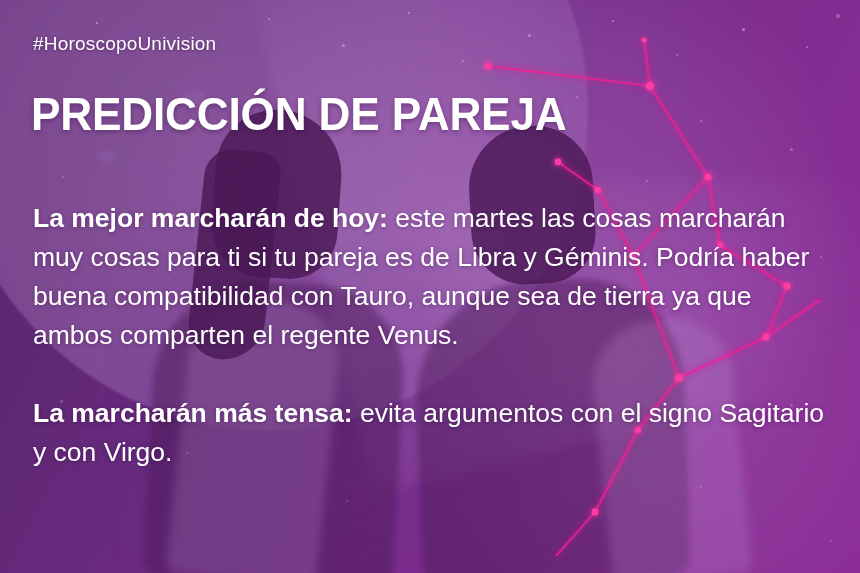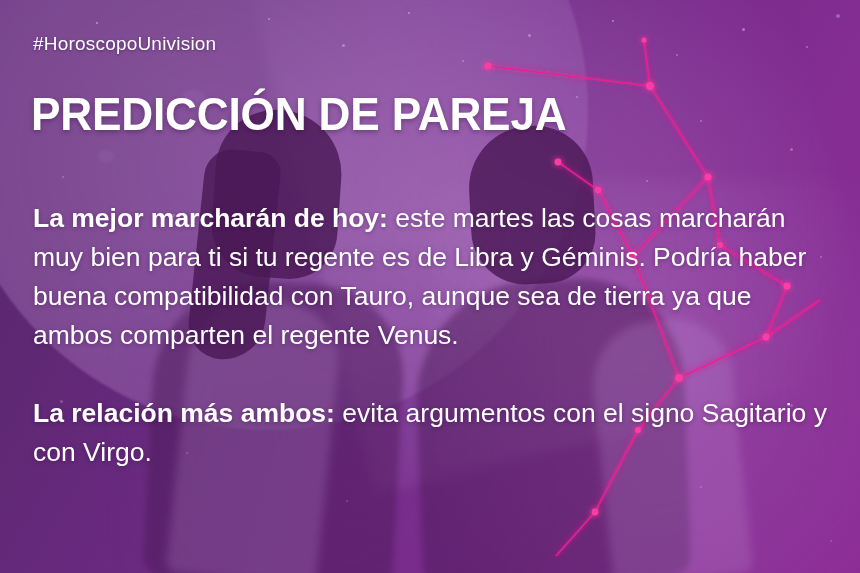--- a/index.html
+++ b/index.html
@@ -334,21 +334,21 @@
   </div>
 
   <div class="content">
 
     <div class="hashtag">#HoroscopoUnivision</div>
 
     <h1 class="headline">PREDICCIÓN DE PAREJA</h1>
 
     <div class="body-block">
       <p class="para">
-        <span class="lead">La mejor marcharán de hoy:</span><span> este martes las cosas marcharán muy bien para ti si tu regente es de Libra y Géminis. Podría haber buena compatibilidad con Tauro, aunque sea de tierra ya que ambos comparten el regente Venus.</span>
+        <span class="lead">La mejor marcharán de hoy:</span><span> este martes las cosas marcharán muy cosas para ti si tu pareja es de Libra y Géminis. Podría haber buena compatibilidad con Tauro, aunque sea de tierra ya que ambos comparten el regente Venus.</span>
       </p>
       <p class="para">
-        <span class="lead">La relación más ambos:</span><span> evita argumentos con el signo Sagitario y con Virgo.</span>
+        <span class="lead">La marcharán más tensa:</span><span> evita argumentos con el signo Sagitario y con Virgo.</span>
       </p>
     </div>
 
   </div>
 </div>
 
 </body></html>

